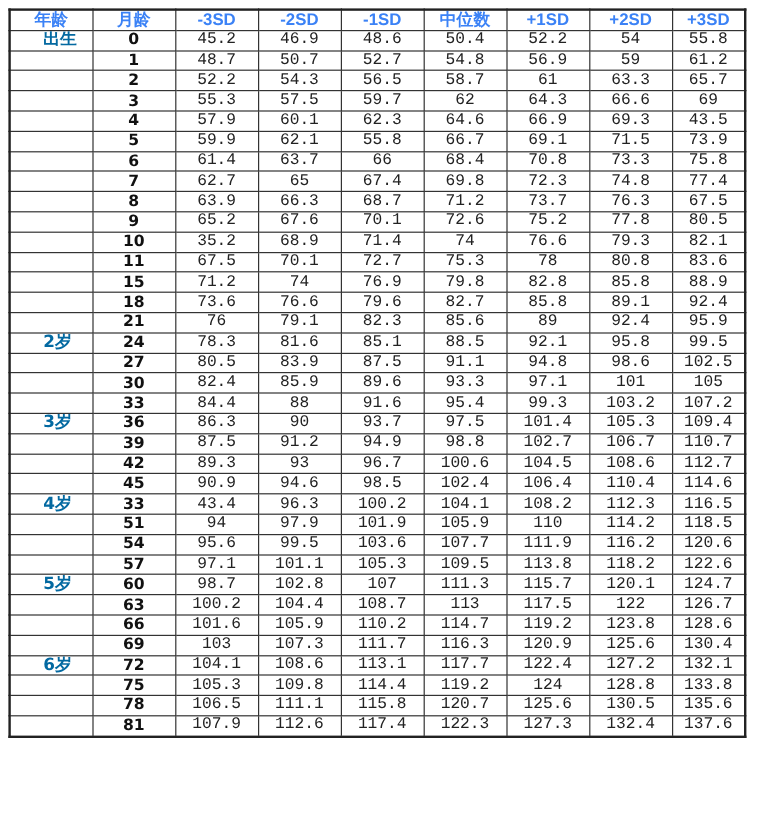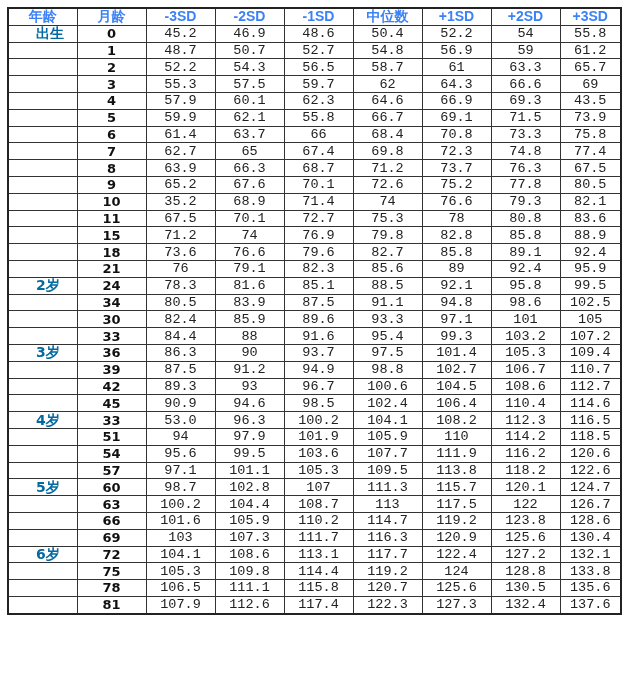--- a/index.html
+++ b/index.html
@@ -257,21 +257,21 @@
           <td class="num">78.3</td>
           <td class="num">81.6</td>
           <td class="num">85.1</td>
           <td class="num">88.5</td>
           <td class="num">92.1</td>
           <td class="num">95.8</td>
           <td class="num">99.5</td>
         </tr>
         <tr>
           <td class="year"></td>
-          <td class="month">34</td>
+          <td class="month">27</td>
           <td class="num">80.5</td>
           <td class="num">83.9</td>
           <td class="num">87.5</td>
           <td class="num">91.1</td>
           <td class="num">94.8</td>
           <td class="num">98.6</td>
           <td class="num">102.5</td>
         </tr>
         <tr>
           <td class="year"></td>
@@ -335,21 +335,21 @@
           <td class="num">94.6</td>
           <td class="num">98.5</td>
           <td class="num">102.4</td>
           <td class="num">106.4</td>
           <td class="num">110.4</td>
           <td class="num">114.6</td>
         </tr>
         <tr>
           <td class="year">4岁</td>
           <td class="month">33</td>
-          <td class="num">53.0</td>
+          <td class="num">43.4</td>
           <td class="num">96.3</td>
           <td class="num">100.2</td>
           <td class="num">104.1</td>
           <td class="num">108.2</td>
           <td class="num">112.3</td>
           <td class="num">116.5</td>
         </tr>
         <tr>
           <td class="year"></td>
           <td class="month">51</td>

